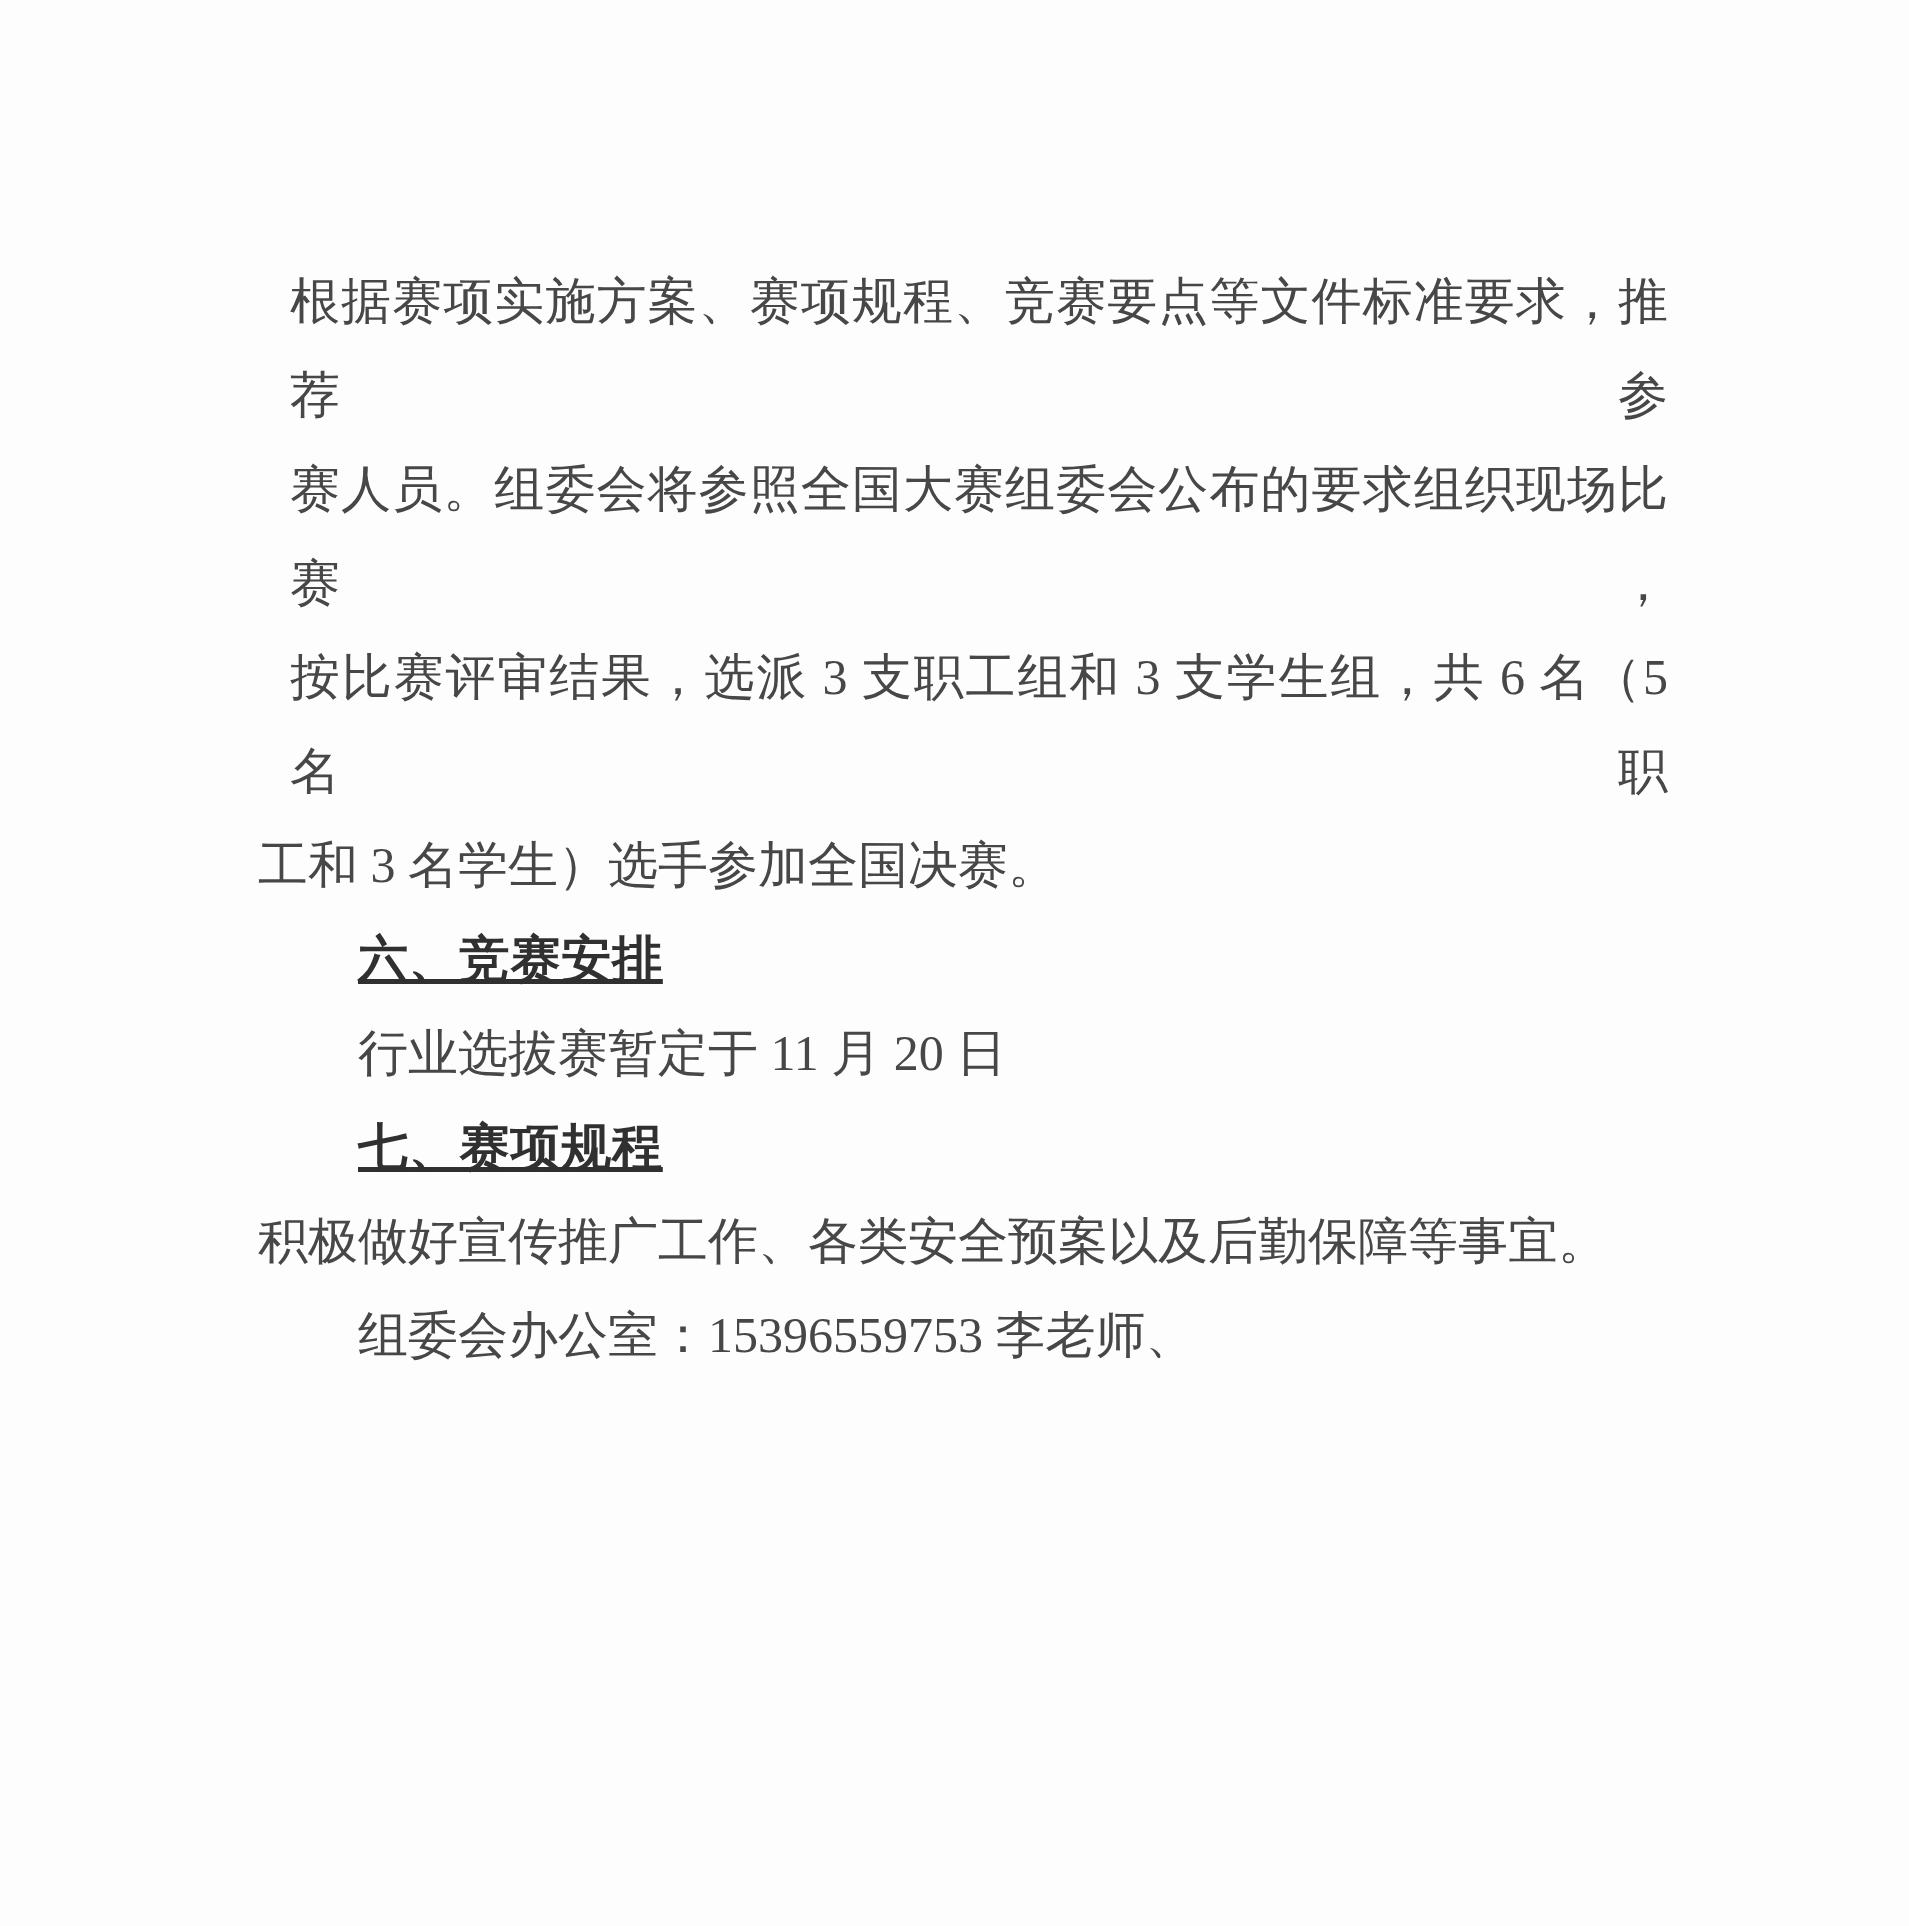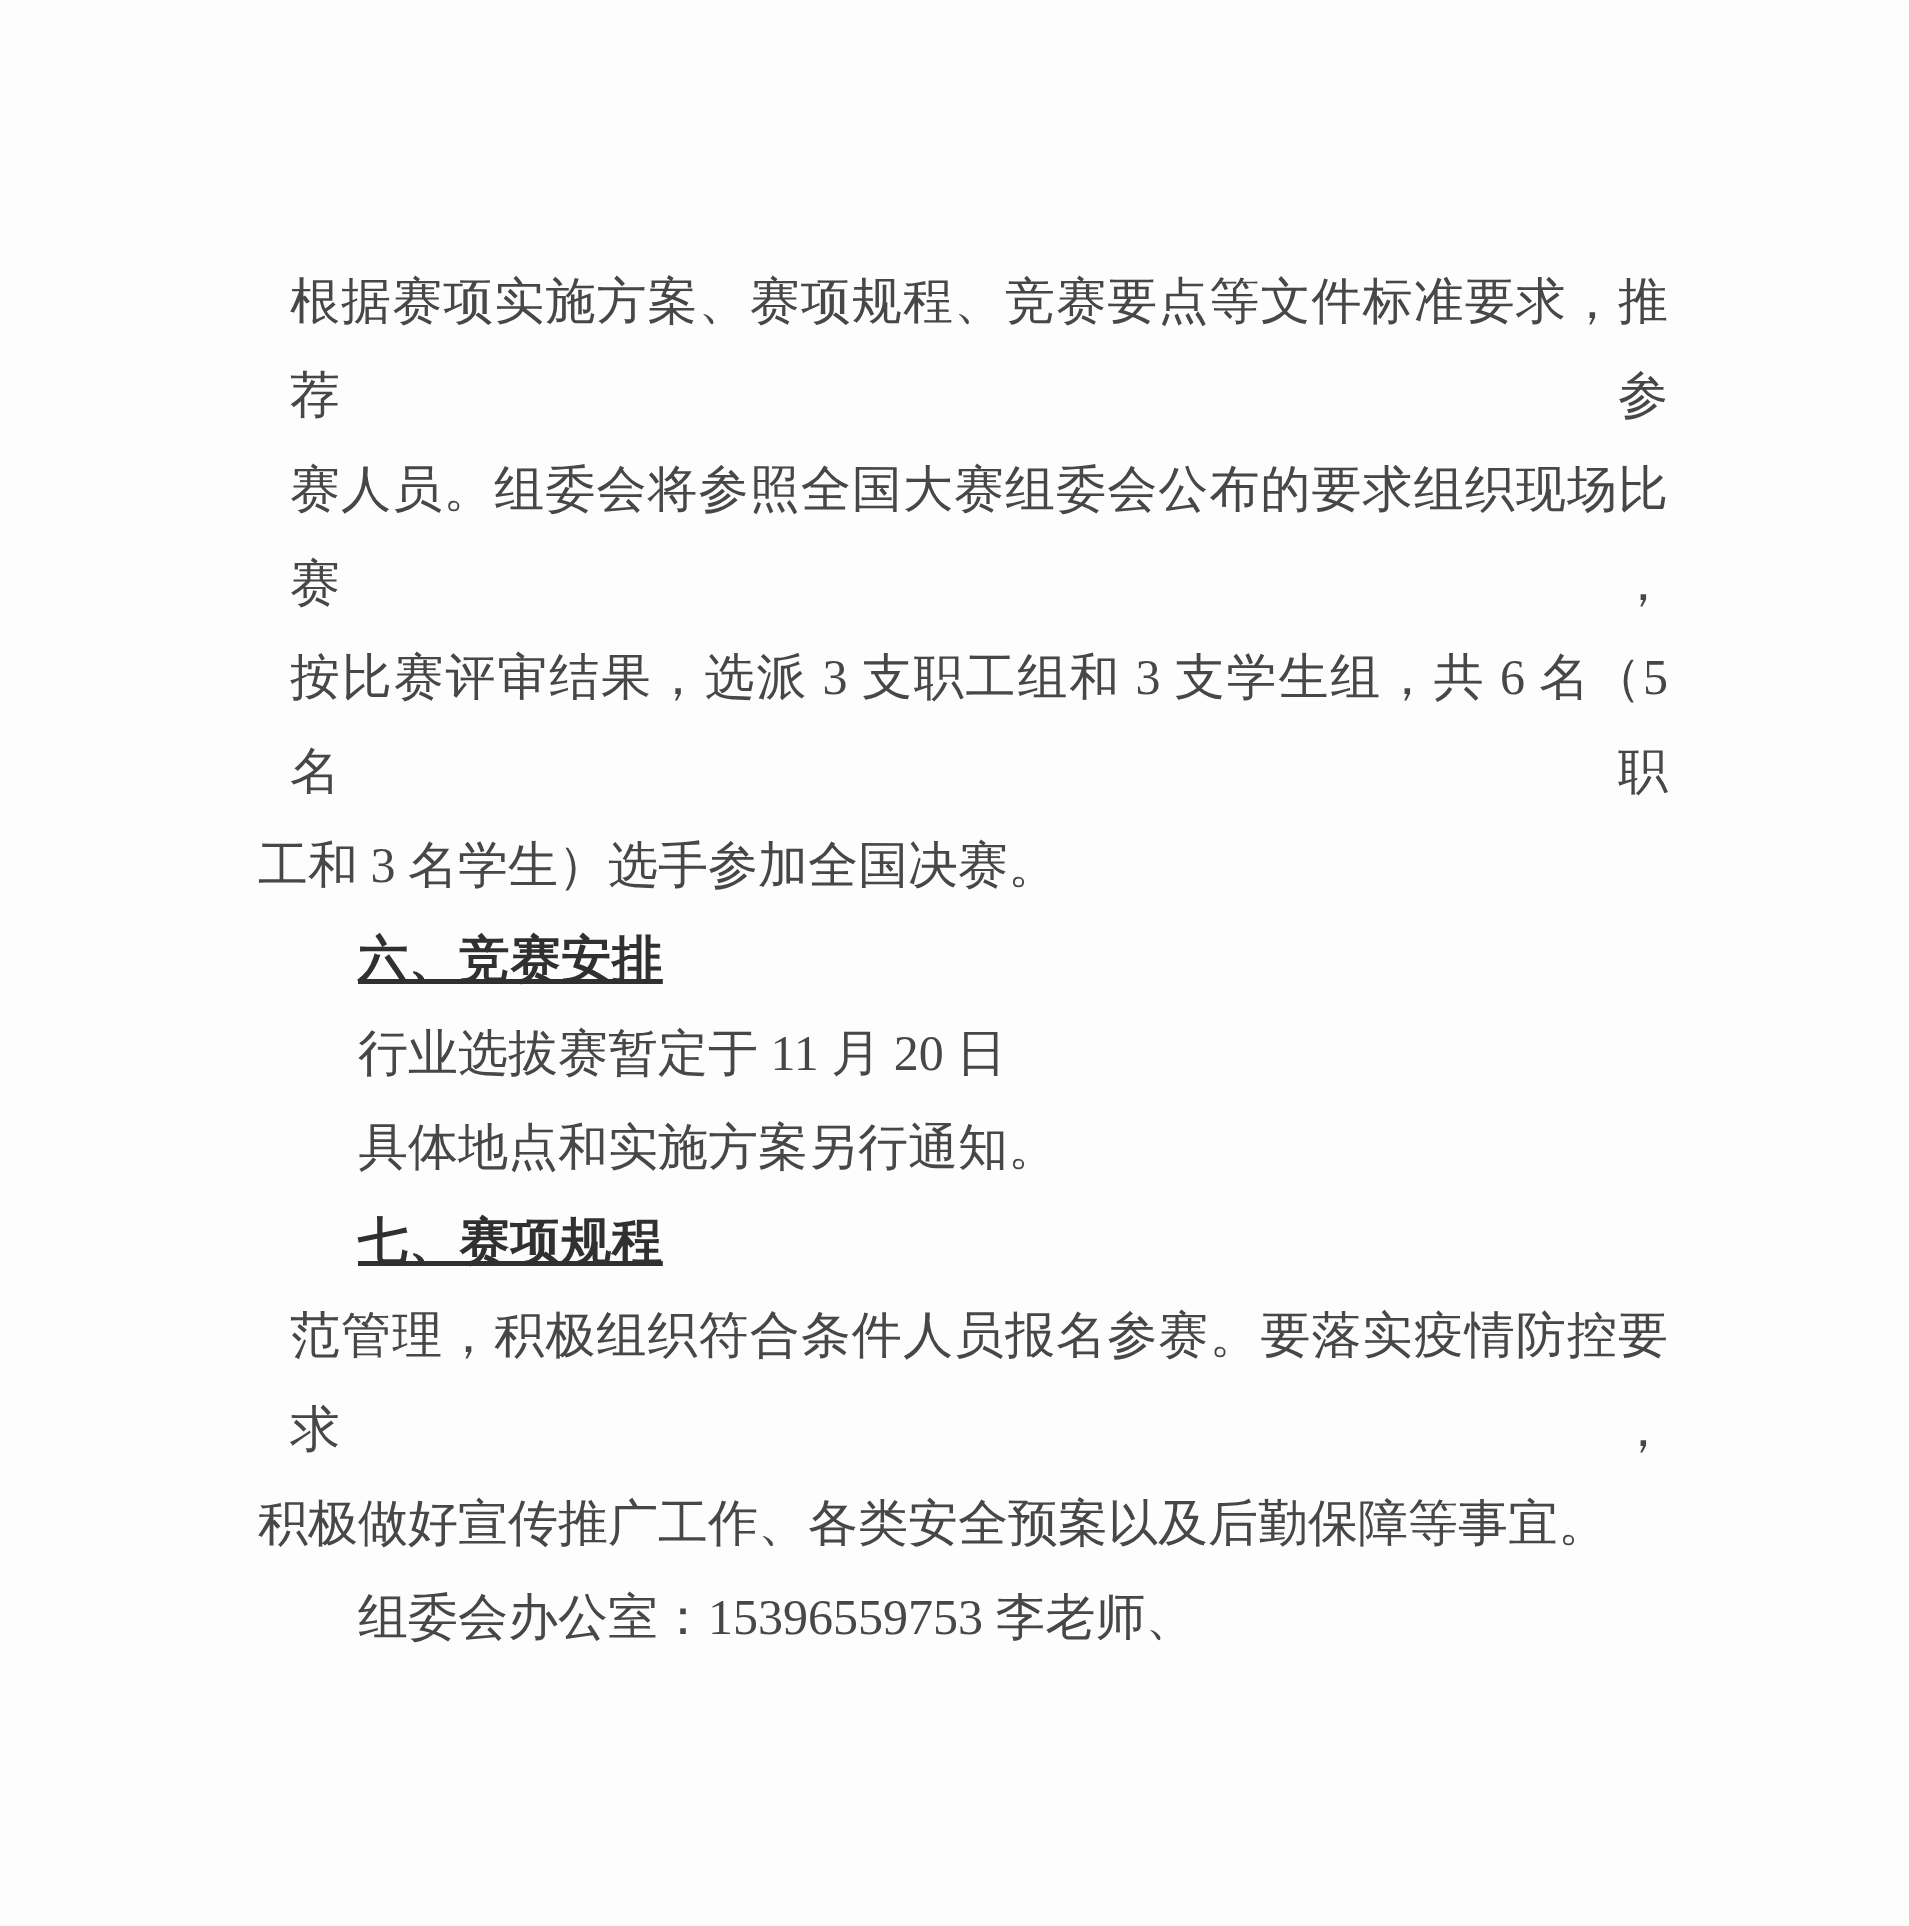--- a/index.html
+++ b/index.html
@@ -48,24 +48,22 @@
 <div class="page">
   <div class="content">
 
     <div class="line j">根据赛项实施方案、赛项规程、竞赛要点等文件标准要求，推荐参</div>
     <div class="line j">赛人员。组委会将参照全国大赛组委会公布的要求组织现场比赛，</div>
     <div class="line j">按比赛评审结果，选派 3 支职工组和 3 支学生组，共 6 名（5 名职</div>
     <div class="line">工和 3 名学生）选手参加全国决赛。</div>
 
     <div class="line heading">六、竞赛安排</div>
     <div class="line i2">行业选拔赛暂定于 11 月 20 日</div>
-    <div class="line i2">具体地点和实施方案另行通知。</div>
 
     <div class="line heading">七、赛项规程</div>
-    <div class="line j">范管理，积极组织符合条件人员报名参赛。要落实疫情防控要求，</div>
     <div class="line">积极做好宣传推广工作、各类安全预案以及后勤保障等事宜。</div>
 
     <div class="line i2">组委会办公室：15396559753  李老师、</div>
 
   </div>
 
 </div>
 
 
 </body></html>

